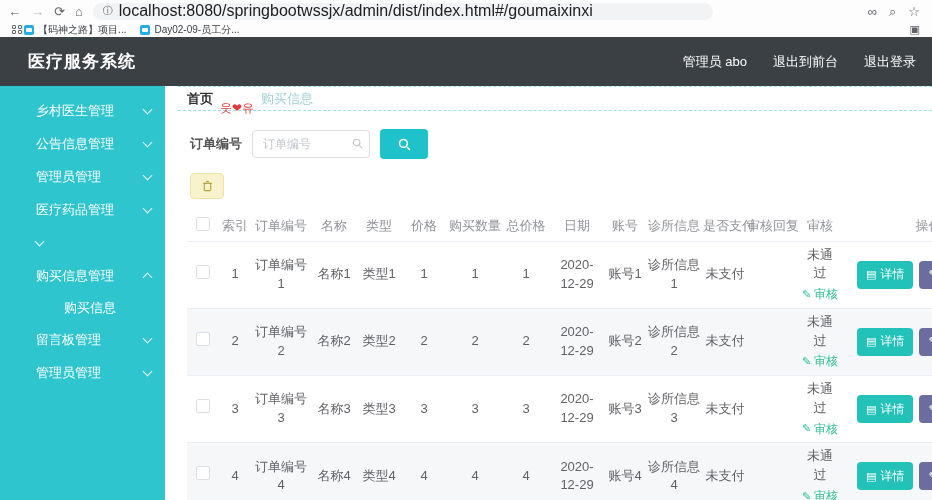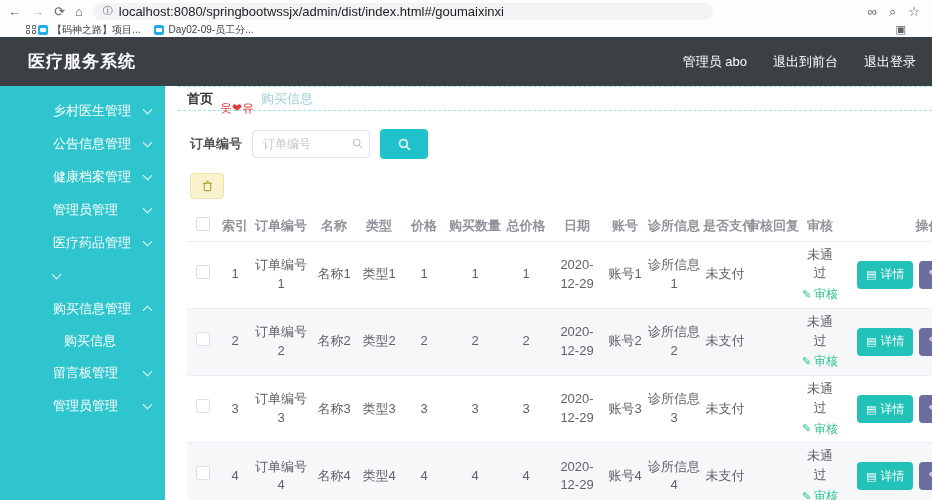--- a/index.html
+++ b/index.html
@@ -7,23 +7,23 @@
     font-family:"Liberation Sans","DejaVu Sans",sans-serif; background:#fff; }
 
   
   .chrome { background:#fdfdfe; }
   .chrome-toolbar { height:22px; display:flex; align-items:center; padding:0 8px; gap:10px; }
   .nav-ic { color:#5f6368; font-size:13px; line-height:1; cursor:pointer; }
   .nav-ic.dim { color:#b6b9bd; }
   .url-pill { flex:1; max-width:620px; height:17px; background:#f1f3f4; border-radius:9px;
     display:flex; align-items:center; padding:0 10px; gap:6px; }
   .url-pill .info { color:#5f6368; font-size:10px; }
-  .url-text { font-size:13px; color:#202124; white-space:nowrap; overflow:hidden; }
+  .url-text { font-size:16px; color:#202124; white-space:nowrap; overflow:hidden; }
   .chrome-right { display:flex; gap:12px; margin-left:auto; padding-right:4px; }
-  .bookmarks { height:15px; display:flex; align-items:center; padding:0 26px; gap:0;
+  .bookmarks { height:15px; display:flex; align-items:center; padding:0 12px; gap:0;
     background:#fdfdfe; }
   .bm-sep { color:#dadce0; font-size:10px; }
   .bm-item { display:flex; align-items:center; gap:4px; font-size:10px; color:#3c4043;
     margin-right:14px; cursor:pointer; }
   .favicon { width:10px; height:10px; background:#23ade5; border-radius:2px; position:relative; }
   .favicon:after { content:""; position:absolute; left:2px; top:3px; width:6px; height:4px;
     background:#fff; border-radius:1px; }
   .apps-grid { display:grid; grid-template-columns:4px 4px; grid-gap:1.5px; cursor:pointer; }
   .apps-grid i { width:4px; height:4px; border:1px solid #5f6368; border-radius:1px; }
   .folder-ic { margin-left:auto; color:#5f6368; font-size:11px; cursor:pointer; }
@@ -33,21 +33,21 @@
     padding:0 16px 0 28px; color:#fff; }
   .app-title { font-size:17px; font-weight:bold; letter-spacing:1px; }
   .header-right { margin-left:auto; display:flex; align-items:center; gap:26px;
     font-size:13px; padding-right:0; white-space:nowrap; }
   .header-link { cursor:pointer; }
 
   
   .layout { display:flex; height:429px; }
   .sidebar { width:165px; background:#2fc5ce; flex-shrink:0; padding-top:8px; overflow:hidden; }
   .side-item { height:33px; display:flex; align-items:center; padding:0 14px 0 36px;
-    color:#fff; font-size:13px; cursor:pointer;margin-left:17px; }
+    color:#fff; font-size:13px; cursor:pointer; }
   .side-item .lbl { flex:1; white-space:nowrap; }
   .chev { width:7px; height:7px; border-right:1.5px solid #e9fbfc; border-bottom:1.5px solid #e9fbfc;
     transform:rotate(45deg); margin-top:-3px; flex-shrink:0; }
   .chev.up { transform:rotate(-135deg); margin-top:4px; }
   .side-sub { height:31px; display:flex; align-items:center; padding-left:64px;
     color:#fff; font-size:13px; cursor:pointer; }
 
   .main { flex:1; background:#fff; margin-left:13px; overflow:hidden; }
   .crumb-bar { height:25px; border-top:1px dashed #9ee0e5; border-bottom:1px dashed #9ee0e5;
     display:flex; align-items:center; padding-left:9px; gap:7px; font-size:13px; }
@@ -66,21 +66,21 @@
   .suffix-ic { position:absolute; right:7px; top:8px; }
   .search-btn { width:48px; height:30px; background:#1fc2ca; border:none; border-radius:4px;
     display:flex; align-items:center; justify-content:center; cursor:pointer; }
   .tool-row { margin:14px 0 0 12px; }
   .del-btn { width:34px; height:26px; background:#f9f3cd; border:1px solid #eee3a4;
     border-radius:4px; display:flex; align-items:center; justify-content:center; cursor:pointer; }
 
   
   .table-wrap { margin:12px 0 0 9px; width:1100px; }
   table { border-collapse:collapse; table-layout:fixed; width:829px; font-size:13px; }
-  thead th { height:30px; color:#909399; font-weight:bold; text-align:center;
+  thead th { height:30px; color:#909399; font-weight:normal; text-align:center;
     border-bottom:1px solid #ebeef5; white-space:nowrap; overflow:visible; }
   tbody td { height:49px; color:#606266; text-align:center; border-bottom:1px solid #ebeef5;
     padding:4px 2px; line-height:1.45; word-break:break-word; }
   tbody tr:nth-child(even) { background:#f6f7f9; }
   .cb { width:14px; height:14px; border:1px solid #dcdfe6; border-radius:2px; background:#fff;
     display:inline-block; cursor:pointer; }
   .audit-status { display:block; }
   .audit-link { display:inline-flex; align-items:center; gap:3px; color:#2fc38e; font-size:12px;
     cursor:pointer; margin-top:3px; }
   .ops { display:flex; align-items:center; gap:6px; padding-left:14px; }
@@ -140,24 +140,20 @@
 </div>
 
 <div class="layout">
   <div class="sidebar" id="sidebar">
       <div class="side-item">
         <span class="lbl">乡村医生管理</span>
         <span class="chev"></span>
       </div>
       <div class="side-item">
         <span class="lbl">公告信息管理</span>
-        <span class="chev"></span>
-      </div>
-      <div class="side-item">
-        <span class="lbl">健康档案管理</span>
         <span class="chev"></span>
       </div>
       <div class="side-item">
         <span class="lbl">管理员管理</span>
         <span class="chev"></span>
       </div>
       <div class="side-item">
         <span class="lbl">医疗药品管理</span>
         <span class="chev"></span>
       </div>

